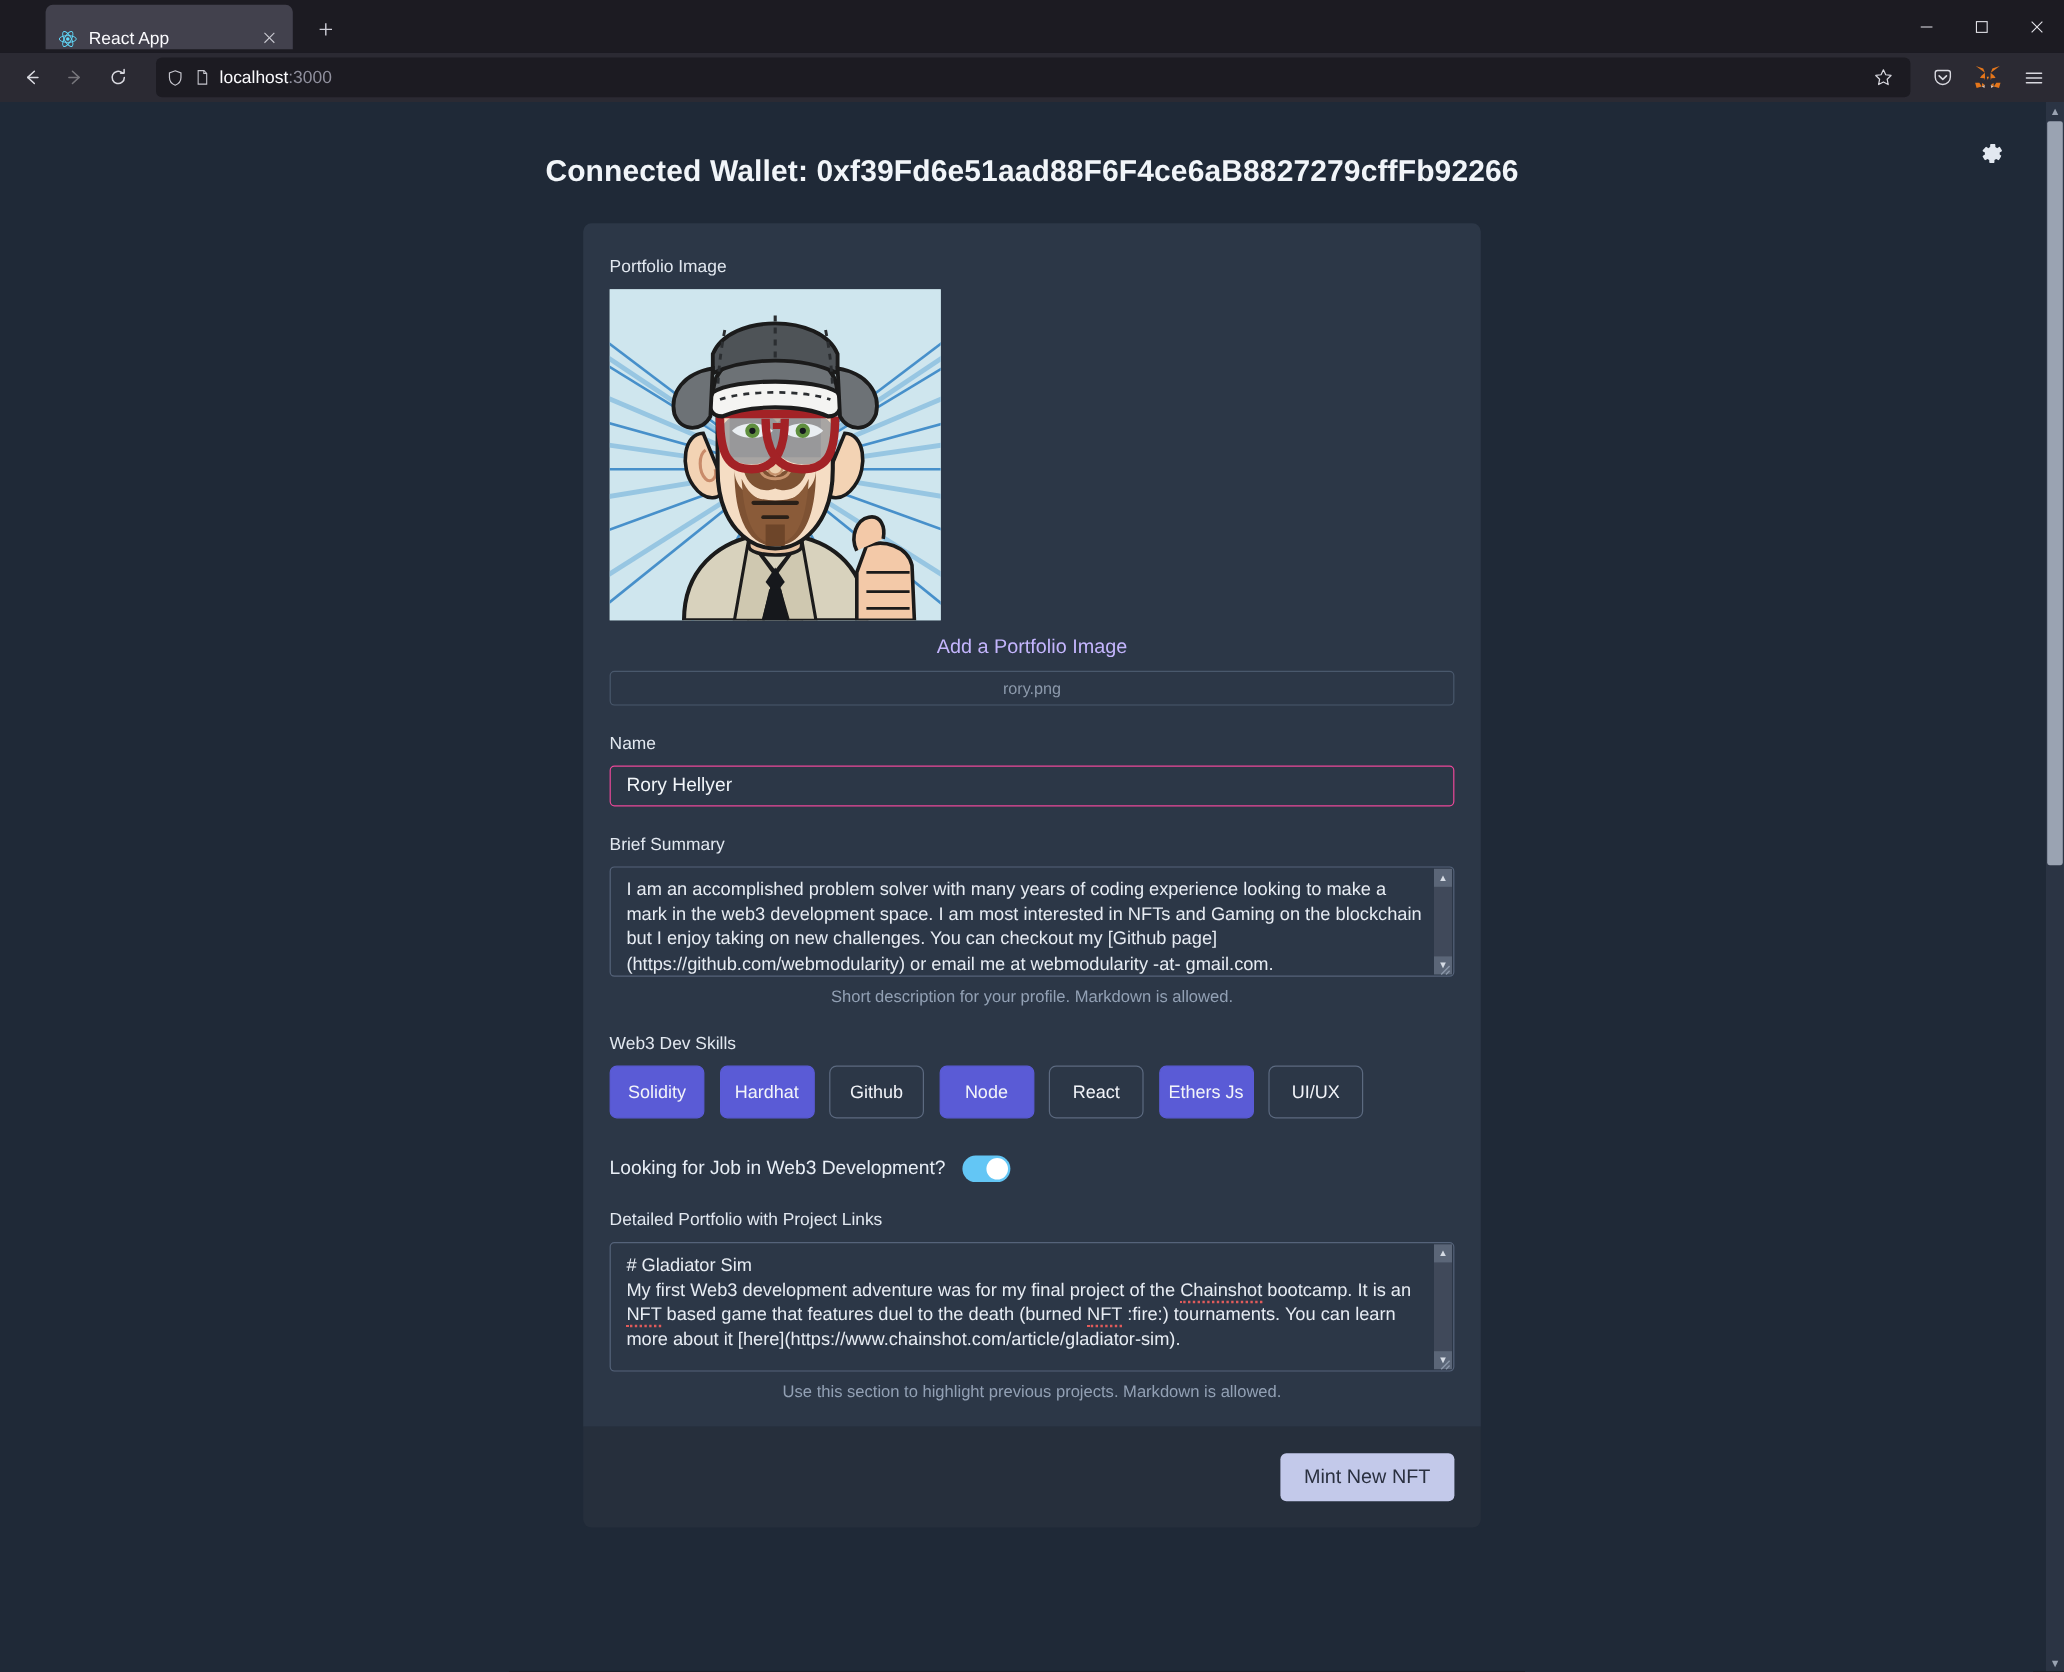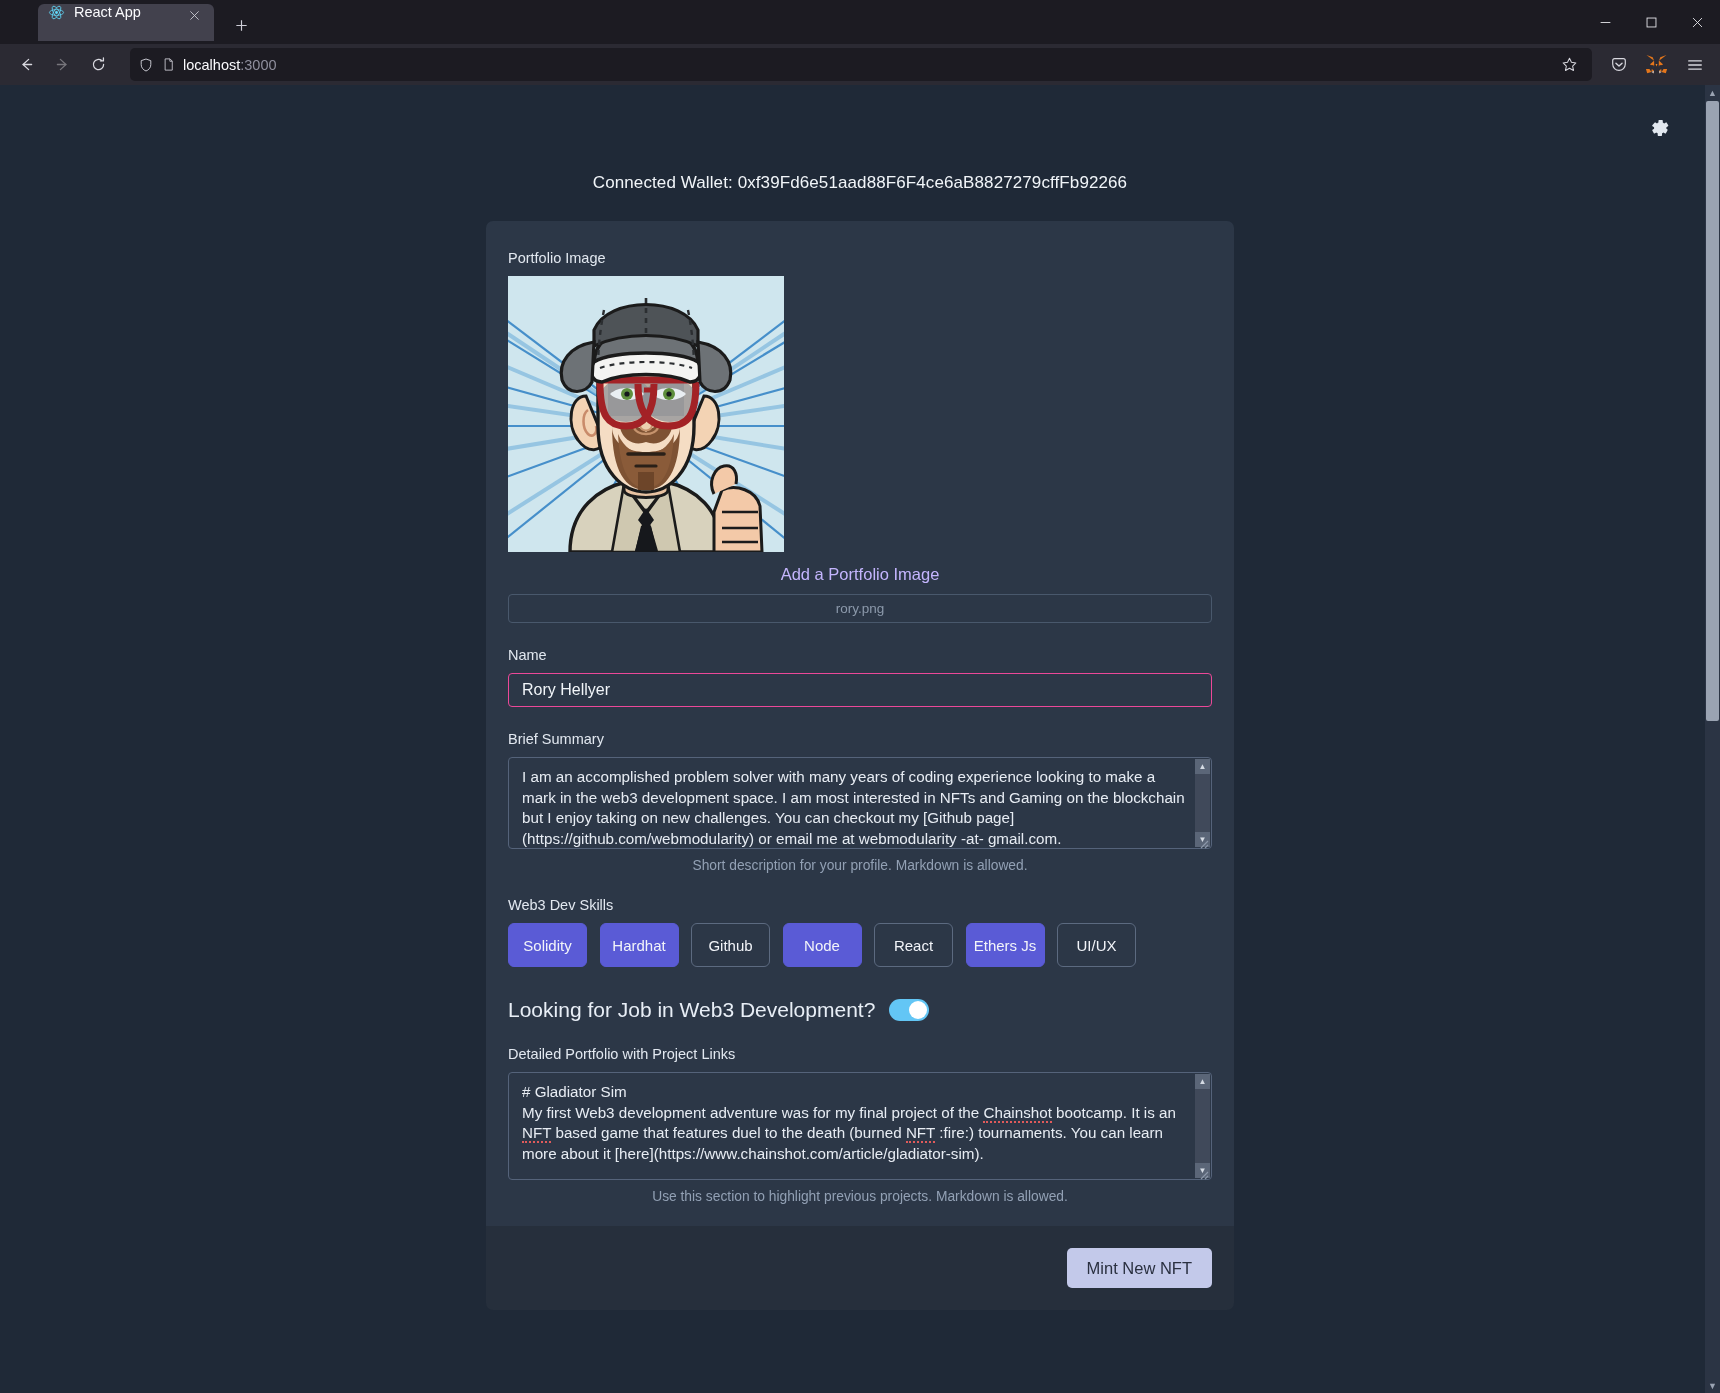--- a/index.html
+++ b/index.html
@@ -12,22 +12,22 @@
 
   
   .browser { width: 1720px; height: 1393px; display: flex; flex-direction: column; }
 
   .tabstrip {
     height: 44px; background: #1c1b22; display: flex; align-items: flex-end;
     position: relative; flex: 0 0 44px;
   }
   .tab {
     margin-left: 38px; margin-bottom: 3px;
-    width: 176px; height: 37px; background: #42414d; border-radius: 6px 6px 0 0;
-    display: flex; align-items: flex-start; padding: 0 10px; gap: 9px; position: relative;
+    width: 206px; height: 37px; background: #42414d; border-radius: 6px 6px 0 0;
+    display: flex; align-items: flex-end; padding: 0 10px; gap: 9px; position: relative;
   }
   .tab-favicon { width: 17px; height: 17px; flex: 0 0 17px; position: relative; }
   .tab-title {
     color: #fbfbfe; font-size: 14.5px; white-space: nowrap; overflow: hidden;
     text-overflow: ellipsis; flex: 1;
   }
   .tab-close {
     width: 20px; height: 20px; color: #c9c9d1; font-size: 15px; line-height: 20px;
     text-align: center; flex: 0 0 20px;
   }
@@ -85,21 +85,21 @@
     position: absolute; left: 1px; top: 16px; width: 13px; height: 620px;
     background: #9aa3b2; border-radius: 2px;
   }
 
   .gear-wrap {
     position: absolute; top: 30px; right: 48px; width: 26px; height: 26px;
     color: #e2e8f0;
   }
 
   .wallet-title {
-    margin-top: 88px; color: #f1f5f9; font-size: 17px; font-weight: 400;
+    margin-top: 44px; color: #f1f5f9; font-size: 25px; font-weight: 700;
     letter-spacing: .1px;
   }
 
   .card {
     width: 748px; margin-top: 28px; background: #2c3747;
     border-radius: 7px 7px 0 0; padding: 29px 22px 22px 22px;
   }
 
   .field-label {
     color: #e2e8f0; font-size: 14.5px; margin-bottom: 10px; display: block;
@@ -163,21 +163,21 @@
     height: 44px; min-width: 79px; border-radius: 6px; display: flex;
     align-items: center; justify-content: center; padding: 0 1px;
     font-size: 15px; color: #f2f4f9; cursor: pointer;
   }
   .chip.on { background: #5a5bd6; border: 1px solid #5a5bd6; }
   .chip.off { background: transparent; border: 1px solid #5c6a80; }
 
   .toggle-row {
     display: flex; align-items: center; gap: 14px; margin-top: 31px;
   }
-  .toggle-label { color: #e8eef6; font-size: 21px; }
+  .toggle-label { color: #e8eef6; font-size: 16px; }
   .switch {
     width: 40px; height: 22px; border-radius: 11px; background: #63c6f5;
     position: relative; cursor: pointer;
   }
   .switch .knob {
     position: absolute; top: 2px; left: 20px; width: 18px; height: 18px;
     border-radius: 50%; background: #ffffff;
   }
 
   .footer-bar {

